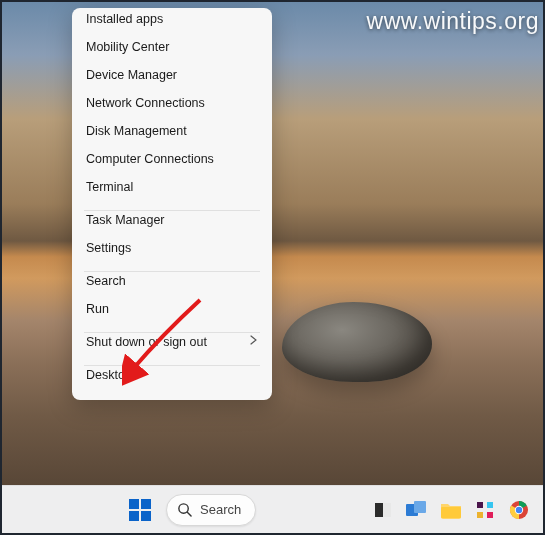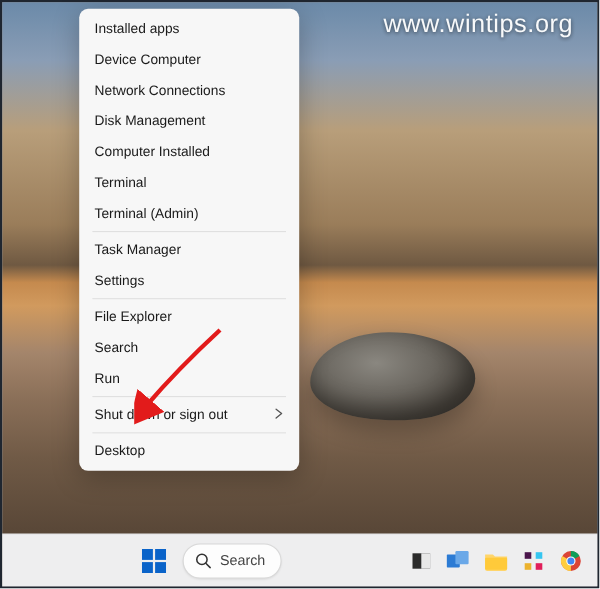--- a/index.html
+++ b/index.html
@@ -18,21 +18,21 @@
         #d19a5e 52%,
         #a4856b 60%,
         #8a6f58 68%,
         #705a46 78%,
         #5a4838 90%,
         #4a3a2e 100%);
     border: 2px solid #1f2630;
   }
   .watermark {
     position: absolute;
-    top: 6px; right: 22px;
+    top: 6px; right: 4px;
     color: #fff;
     font-size: 23px;
     font-weight: 500;
     text-shadow: 0 1px 4px rgba(0,0,0,0.6);
     letter-spacing: 0.5px;
     opacity: 0.95;
   }
   
   .context-menu {
     position: absolute;
@@ -40,21 +40,21 @@
     width: 200px;
     background: #f7f7f7;
     border-radius: 8px;
     box-shadow: 0 6px 24px rgba(0,0,0,0.25);
     padding: 4px;
     font-size: 12.5px;
     color: #1a1a1a;
   }
   .menu-item {
     display: flex;
-    align-items: center;
+    align-items: flex-start;
     justify-content: space-between;
     height: 28px;
     padding: 0 10px;
     border-radius: 4px;
     cursor: default;
   }
   .menu-sep {
     height: 1px;
     background: #e0e0e0;
     margin: 2px 8px;
@@ -125,48 +125,45 @@
 
   <div class="watermark">www.wintips.org</div>
 
   <div class="rock"></div>
 
   <div class="context-menu">
     <div class="menu-item">
         <span>Installed apps</span>
       </div>
     <div class="menu-item">
-        <span>Device Computer</span>
+        <span>Mobility Center</span>
+      </div>
+    <div class="menu-item">
+        <span>Device Manager</span>
       </div>
     <div class="menu-item">
         <span>Network Connections</span>
       </div>
     <div class="menu-item">
         <span>Disk Management</span>
       </div>
     <div class="menu-item">
-        <span>Computer Installed</span>
+        <span>Computer Connections</span>
       </div>
     <div class="menu-item">
         <span>Terminal</span>
       </div>
-    <div class="menu-item">
-        <span>Terminal (Admin)</span>
-      </div>
     <div class="menu-sep"></div>
     <div class="menu-item">
         <span>Task Manager</span>
       </div>
     <div class="menu-item">
         <span>Settings</span>
       </div>
     <div class="menu-sep"></div>
-    <div class="menu-item">
-        <span>File Explorer</span>
-      </div>
     <div class="menu-item">
         <span>Search</span>
       </div>
     <div class="menu-item">
         <span>Run</span>
       </div>
     <div class="menu-sep"></div>
     <div class="menu-item">
       <span>Shut down or sign out</span>
       <span class="chevron">

